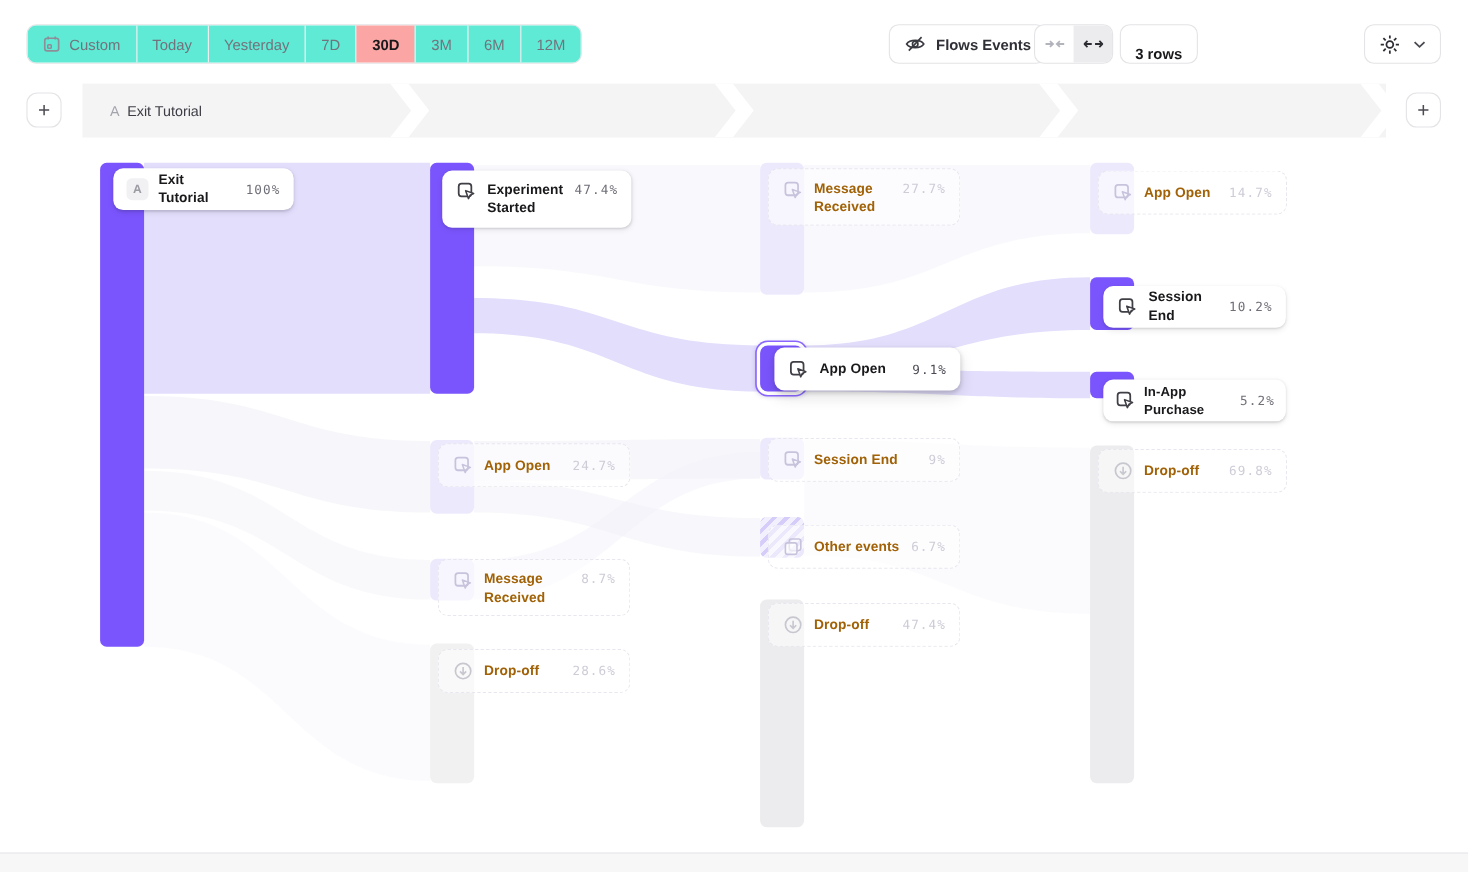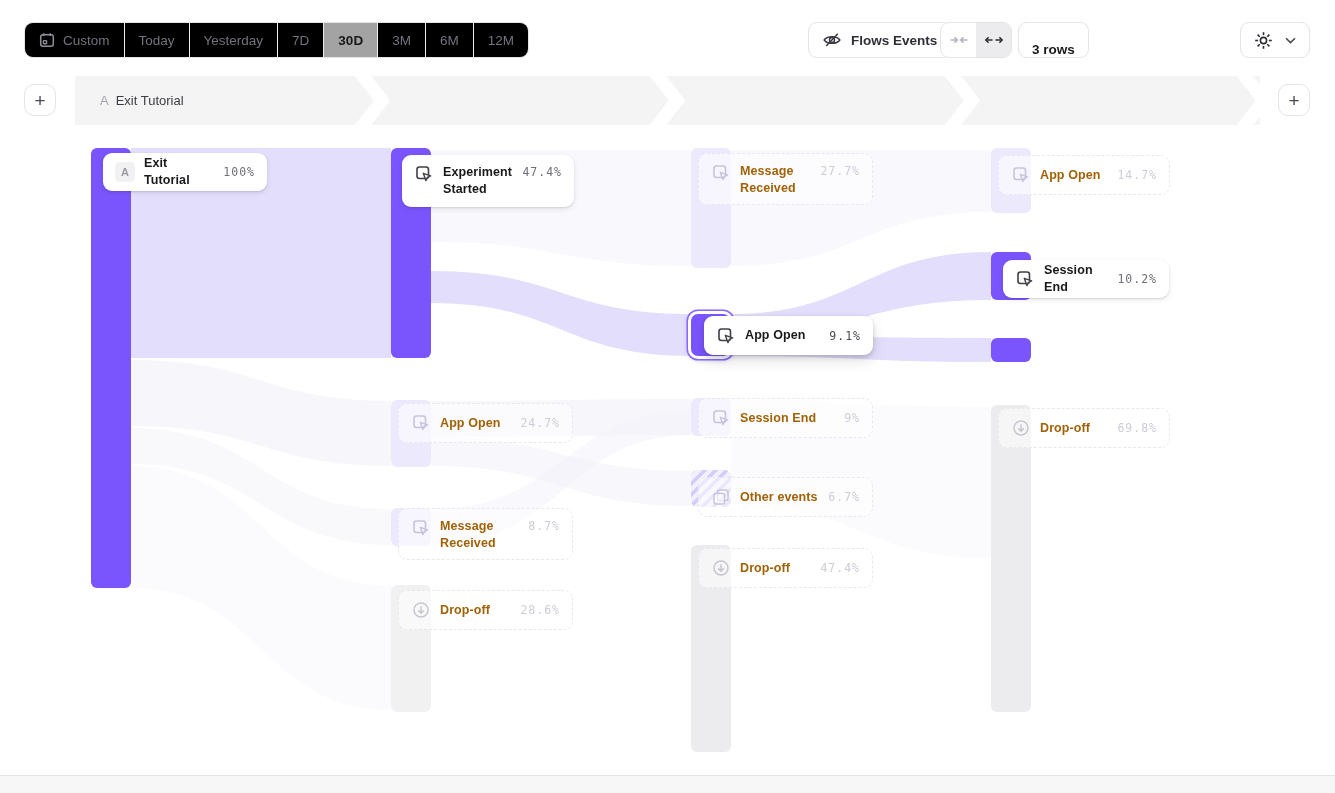--- a/index.html
+++ b/index.html
@@ -2,23 +2,23 @@
 <html><head>
 <meta charset="utf-8">
 <style>
   html,body{margin:0;padding:0;background:#fff;}
   #app{position:relative;width:1335px;height:793px;background:#fff;overflow:hidden;
        font-family:"Liberation Sans",sans-serif;-webkit-font-smoothing:antialiased;}
   
   .btn-group{position:absolute;display:flex;align-items:stretch;height:36px;background:#fff;
              border:1px solid #e4e4e7;border-radius:9px;overflow:hidden;box-sizing:border-box;}
   .seg{display:flex;align-items:center;gap:8px;padding:0 14px;font-size:13.5px;color:#73737d;
-       border-left:1px solid #ededf0;cursor:pointer;white-space:nowrap;background:#000000;}
+       border-left:1px solid #ededf0;cursor:pointer;white-space:nowrap;background:#5eead4;}
   .seg:first-child{border-left:none;}
-  .seg.sel{background:#a3a3a3;color:#19191c;font-weight:700;}
+  .seg.sel{background:#fca5a5;color:#19191c;font-weight:700;}
   .tb-btn{position:absolute;top:22px;height:36px;display:flex;align-items:center;gap:9px;
           padding:0 13px;background:#fff;border:1px solid #e4e4e7;border-radius:9px;
           box-sizing:border-box;font-size:13.5px;color:#2f2f36;font-weight:600;cursor:pointer;}
   .arrow-cell{display:flex;align-items:center;justify-content:center;width:35px;}
   .arrow-cell.sel{background:#ececee;}
   
   .plusbtn{position:absolute;width:32px;height:32px;border:1px solid #e4e4e7;border-radius:10px;
            background:#fff;display:flex;align-items:center;justify-content:center;
            font-size:19px;color:#4b4b53;cursor:pointer;box-sizing:border-box;line-height:1;}
   #stepbar{position:absolute;left:75px;top:76px;width:1185px;height:49px;background:#f4f4f5;overflow:hidden;}
@@ -307,20 +307,28 @@
 
   <div class="card" style="left:1003px;top:260px;width:166px;height:38px;">
     <svg class="nicon" viewBox="0 0 20 20">
       <rect x="3" y="3" width="11.5" height="11.5" rx="2.5" fill="none" stroke="currentColor" stroke-width="1.6"></rect>
       <path d="M9.3 9.3 L16.6 11.9 L13.4 13.4 L11.9 16.6 Z" fill="#fff" stroke="currentColor" stroke-width="1.4" stroke-linejoin="round"></path>
     </svg>
     <span class="title">Session End</span>
     <span class="pct">10.2%</span>
   </div>
 
+  <div class="card" style="left:1003px;top:345px;width:166px;height:38px;gap:7px;padding:0 10px;">
+    <svg class="nicon" viewBox="0 0 20 20">
+      <rect x="3" y="3" width="11.5" height="11.5" rx="2.5" fill="none" stroke="currentColor" stroke-width="1.6"></rect>
+      <path d="M9.3 9.3 L16.6 11.9 L13.4 13.4 L11.9 16.6 Z" fill="#fff" stroke="currentColor" stroke-width="1.4" stroke-linejoin="round"></path>
+    </svg>
+    <span class="title" style="font-size:12px;">In-App Purchase</span>
+    <span class="pct">5.2%</span>
+  </div>
 
   <div class="card faded" style="left:998px;top:408px;width:172px;height:40px;">
     <svg class="nicon gray" viewBox="0 0 20 20">
       <circle cx="10" cy="10" r="7" fill="none" stroke="currentColor" stroke-width="1.5"></circle>
       <path d="M10 6.3 V13 M7.2 10.4 L10 13.2 L12.8 10.4" fill="none" stroke="currentColor" stroke-width="1.5"></path>
     </svg>
     <span class="title">Drop-off</span>
     <span class="pct">69.8%</span>
   </div>
 

